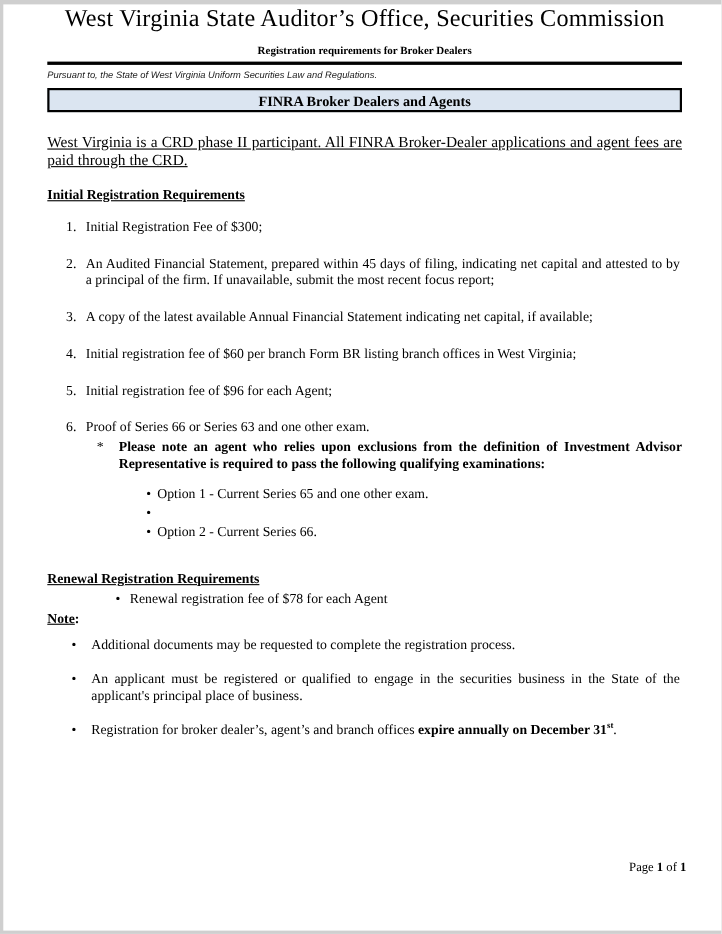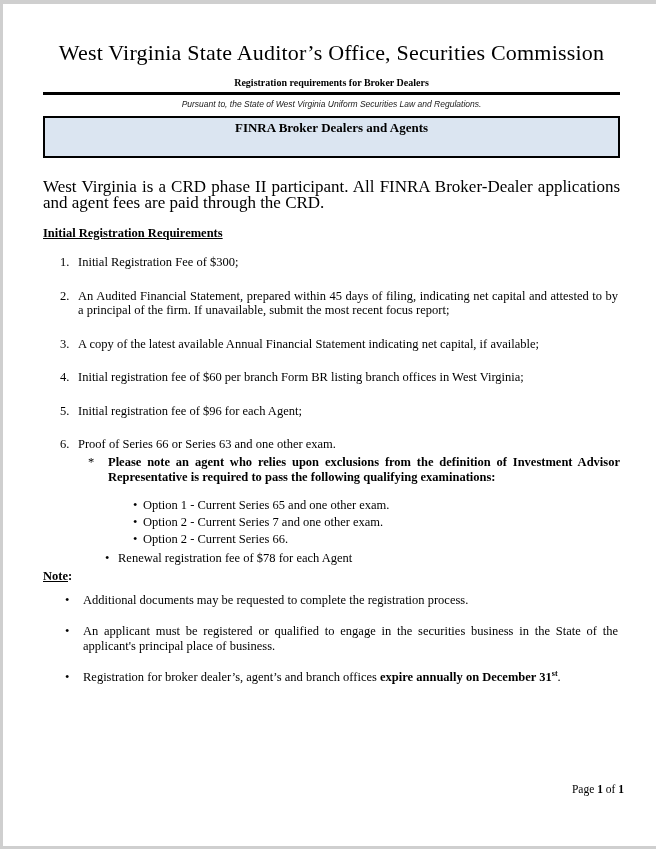--- a/index.html
+++ b/index.html
@@ -11,40 +11,40 @@
     position:relative;
     overflow:hidden;
   }
   .page {
     position:absolute; top:4px; left:3px; right:0; bottom:3px;
     background:#ffffff;
   }
   .content { padding:0 36px 0 40px; }
 
   .doc-title {
-    margin-top:36px; text-align:center;
+    text-align:center;
     font-size:22px; letter-spacing:0.2px;
   }
   .doc-subtitle {
     margin-top:11px; text-align:center;
     font-size:10px; font-weight:bold;
   }
   .rule { margin-top:4px; height:3px; background:#000; }
   .pursuant {
-    margin-top:4px; text-align:center;
+    margin-top:4px; text-align:left;
     font-family:"Liberation Sans","DejaVu Sans",sans-serif;
     font-style:italic; font-size:8.5px; color:#1a1a1a;
   }
   .banner {
     margin-top:7px; border:2px solid #000; background:#dbe5f1;
     text-align:center; font-weight:bold; font-size:13px;
-    padding:2px 0 20px 0;
+    padding:2px 0 0 0;
   }
 
-  .body-text { font-size:17px; line-height:16px; }
+  .body-text { font-size:14px; line-height:16px;text-decoration:underline; }
   .intro { margin-top:21px; text-align:justify; }
 
   .sec-heading {
     margin-top:15px; font-size:12.5px; font-weight:bold;
     text-decoration:underline;
   }
 
   .num-list { margin-top:14px; }
   .num-item {
     display:flex; margin-left:17px; margin-bottom:19px;
@@ -142,28 +142,28 @@
       <span class="itxt">Please note an agent who relies upon exclusions from the definition of Investment Advisor Representative is required to pass the following qualifying examinations:</span>
     </div>
 
     <div class="options">
       <div class="opt-item">
         <span class="blt">•</span>
         <span>Option 1 - Current Series 65 and one other exam.</span>
       </div>
       <div class="opt-item">
         <span class="blt">•</span>
-        <span>Option 2 - Current Series 7 and one other exam.</span>
       </div>
       <div class="opt-item">
         <span class="blt">•</span>
         <span>Option 2 - Current Series 66.</span>
       </div>
     </div>
 
+    <div class="sec-heading renewal-heading">Renewal Registration Requirements</div>
 
 
     <div class="renewal-bullet">
       <span class="blt">•</span>
       <span>Renewal registration fee of $78 for each Agent</span>
     </div>
 
     <div class="note-label"><span class="lbl">Note</span><span>:</span></div>
 
     <div class="note-bullets">

